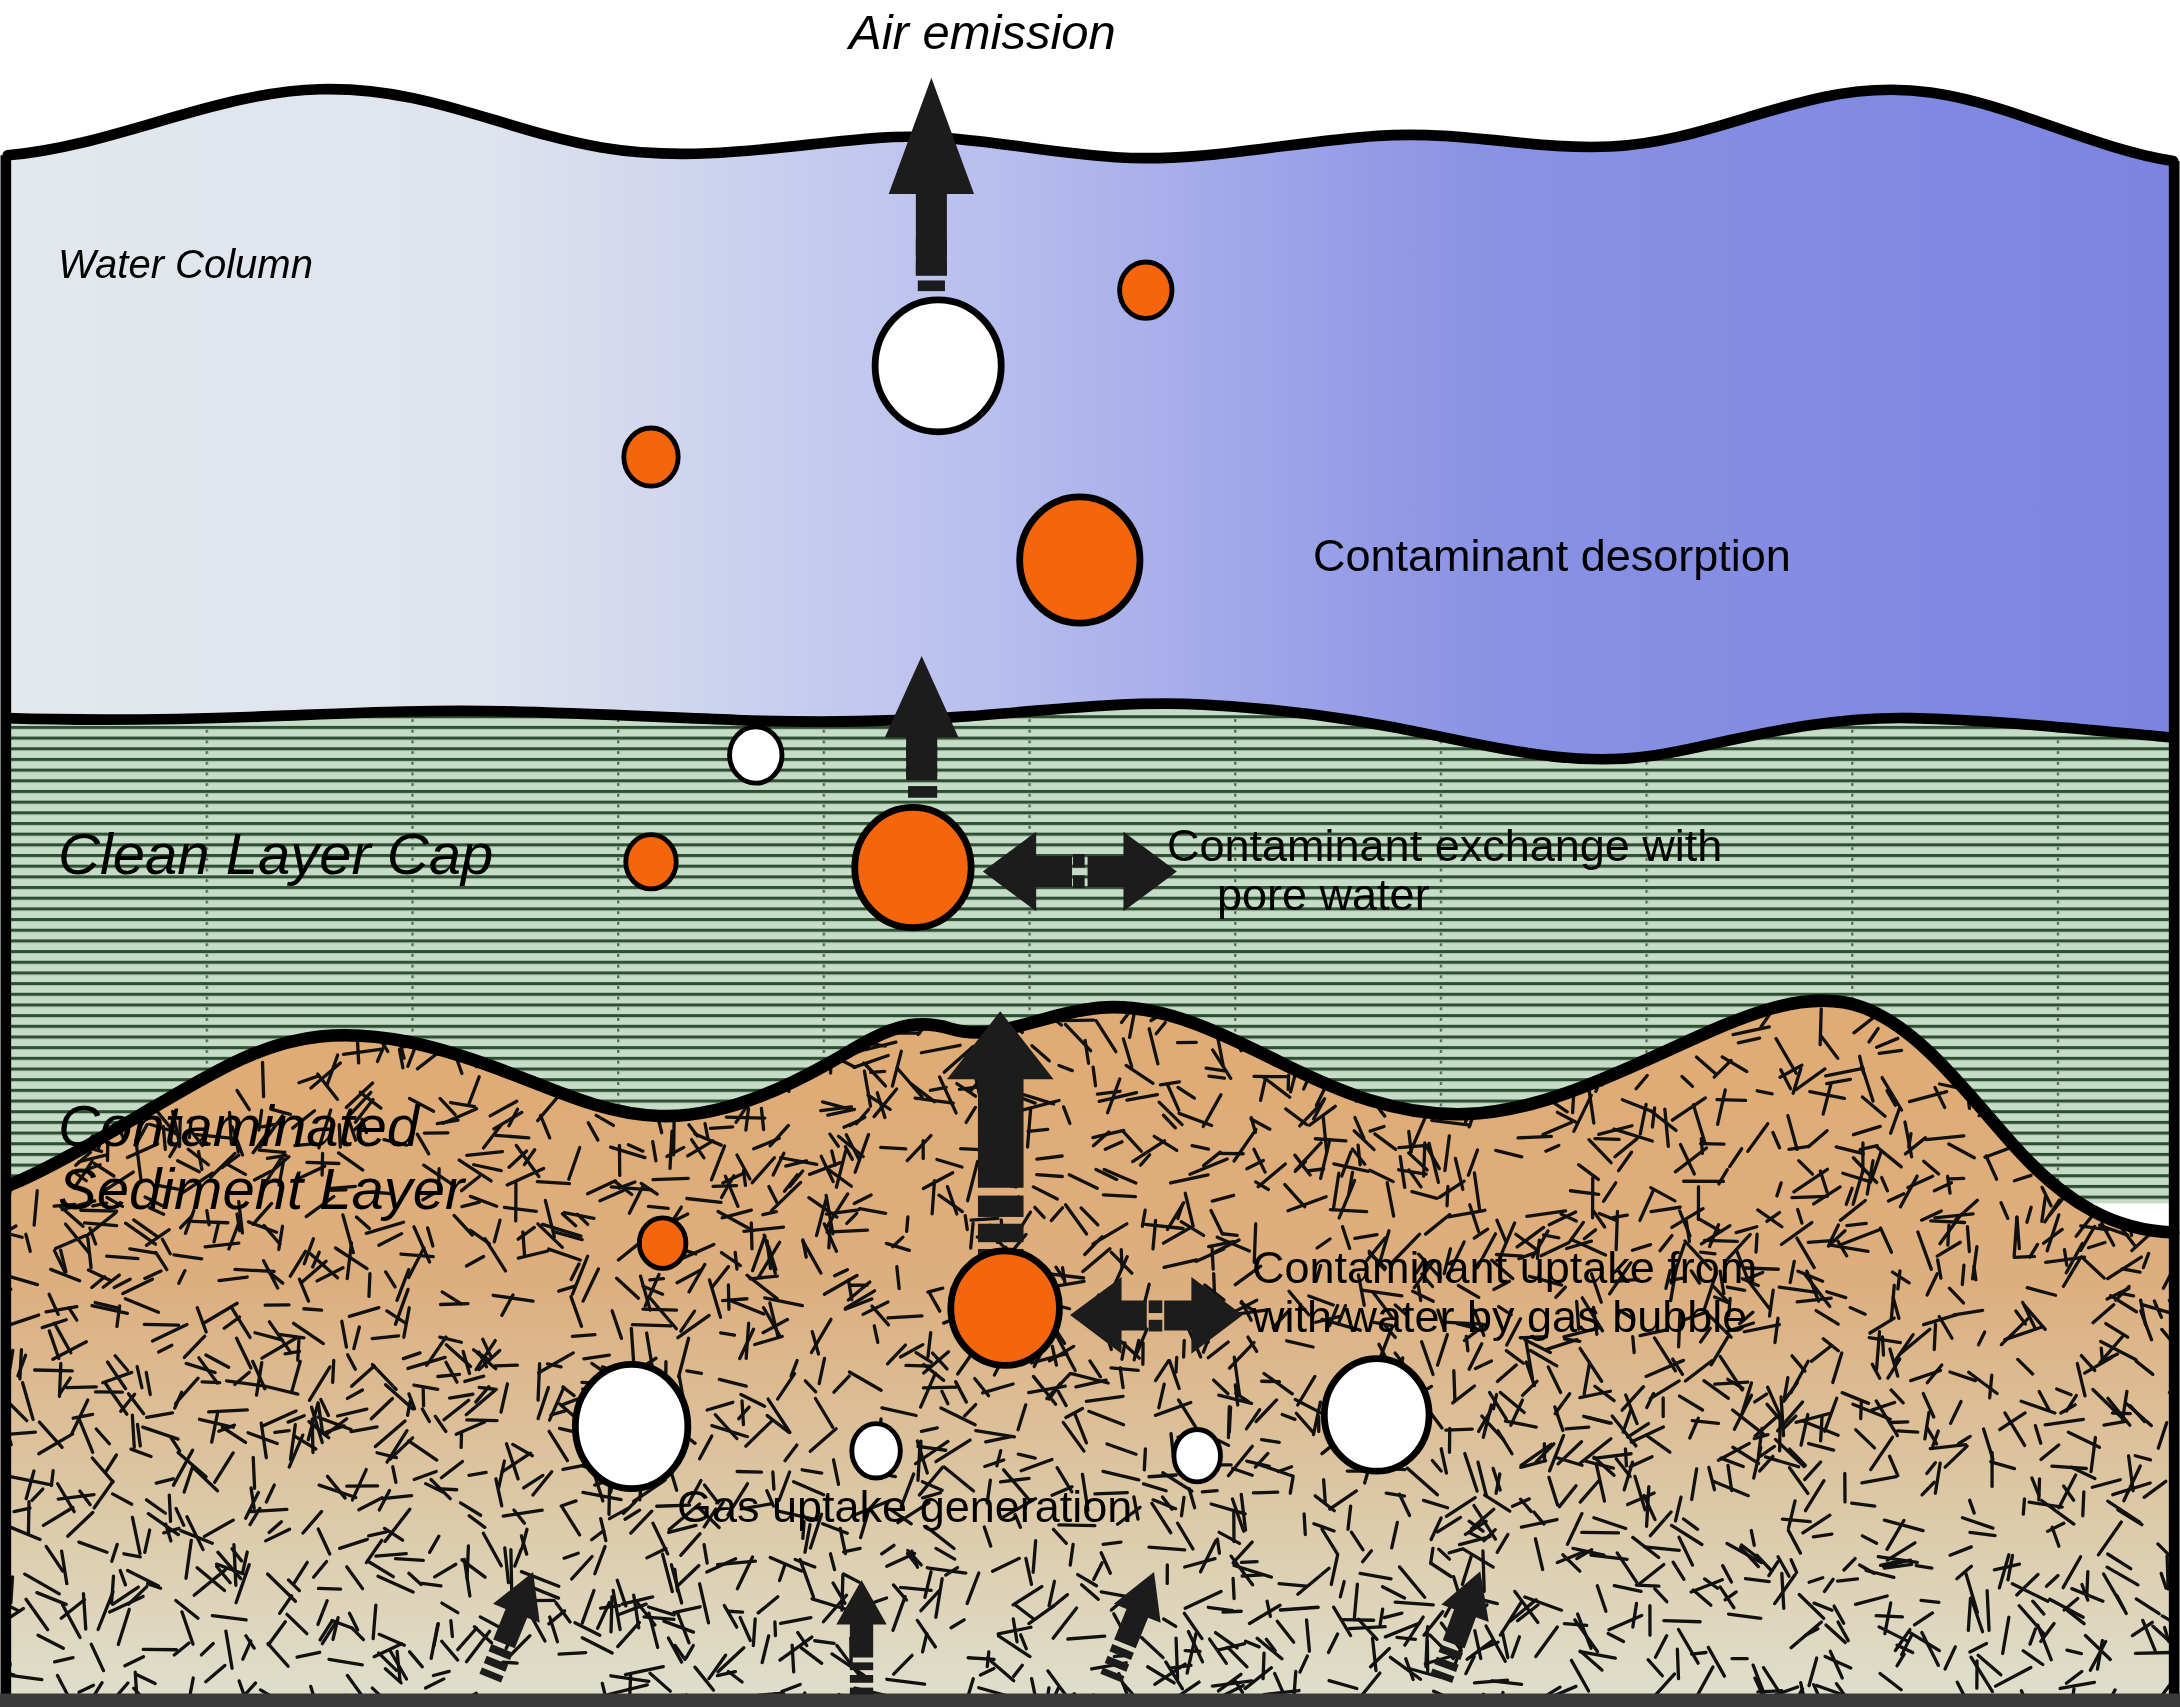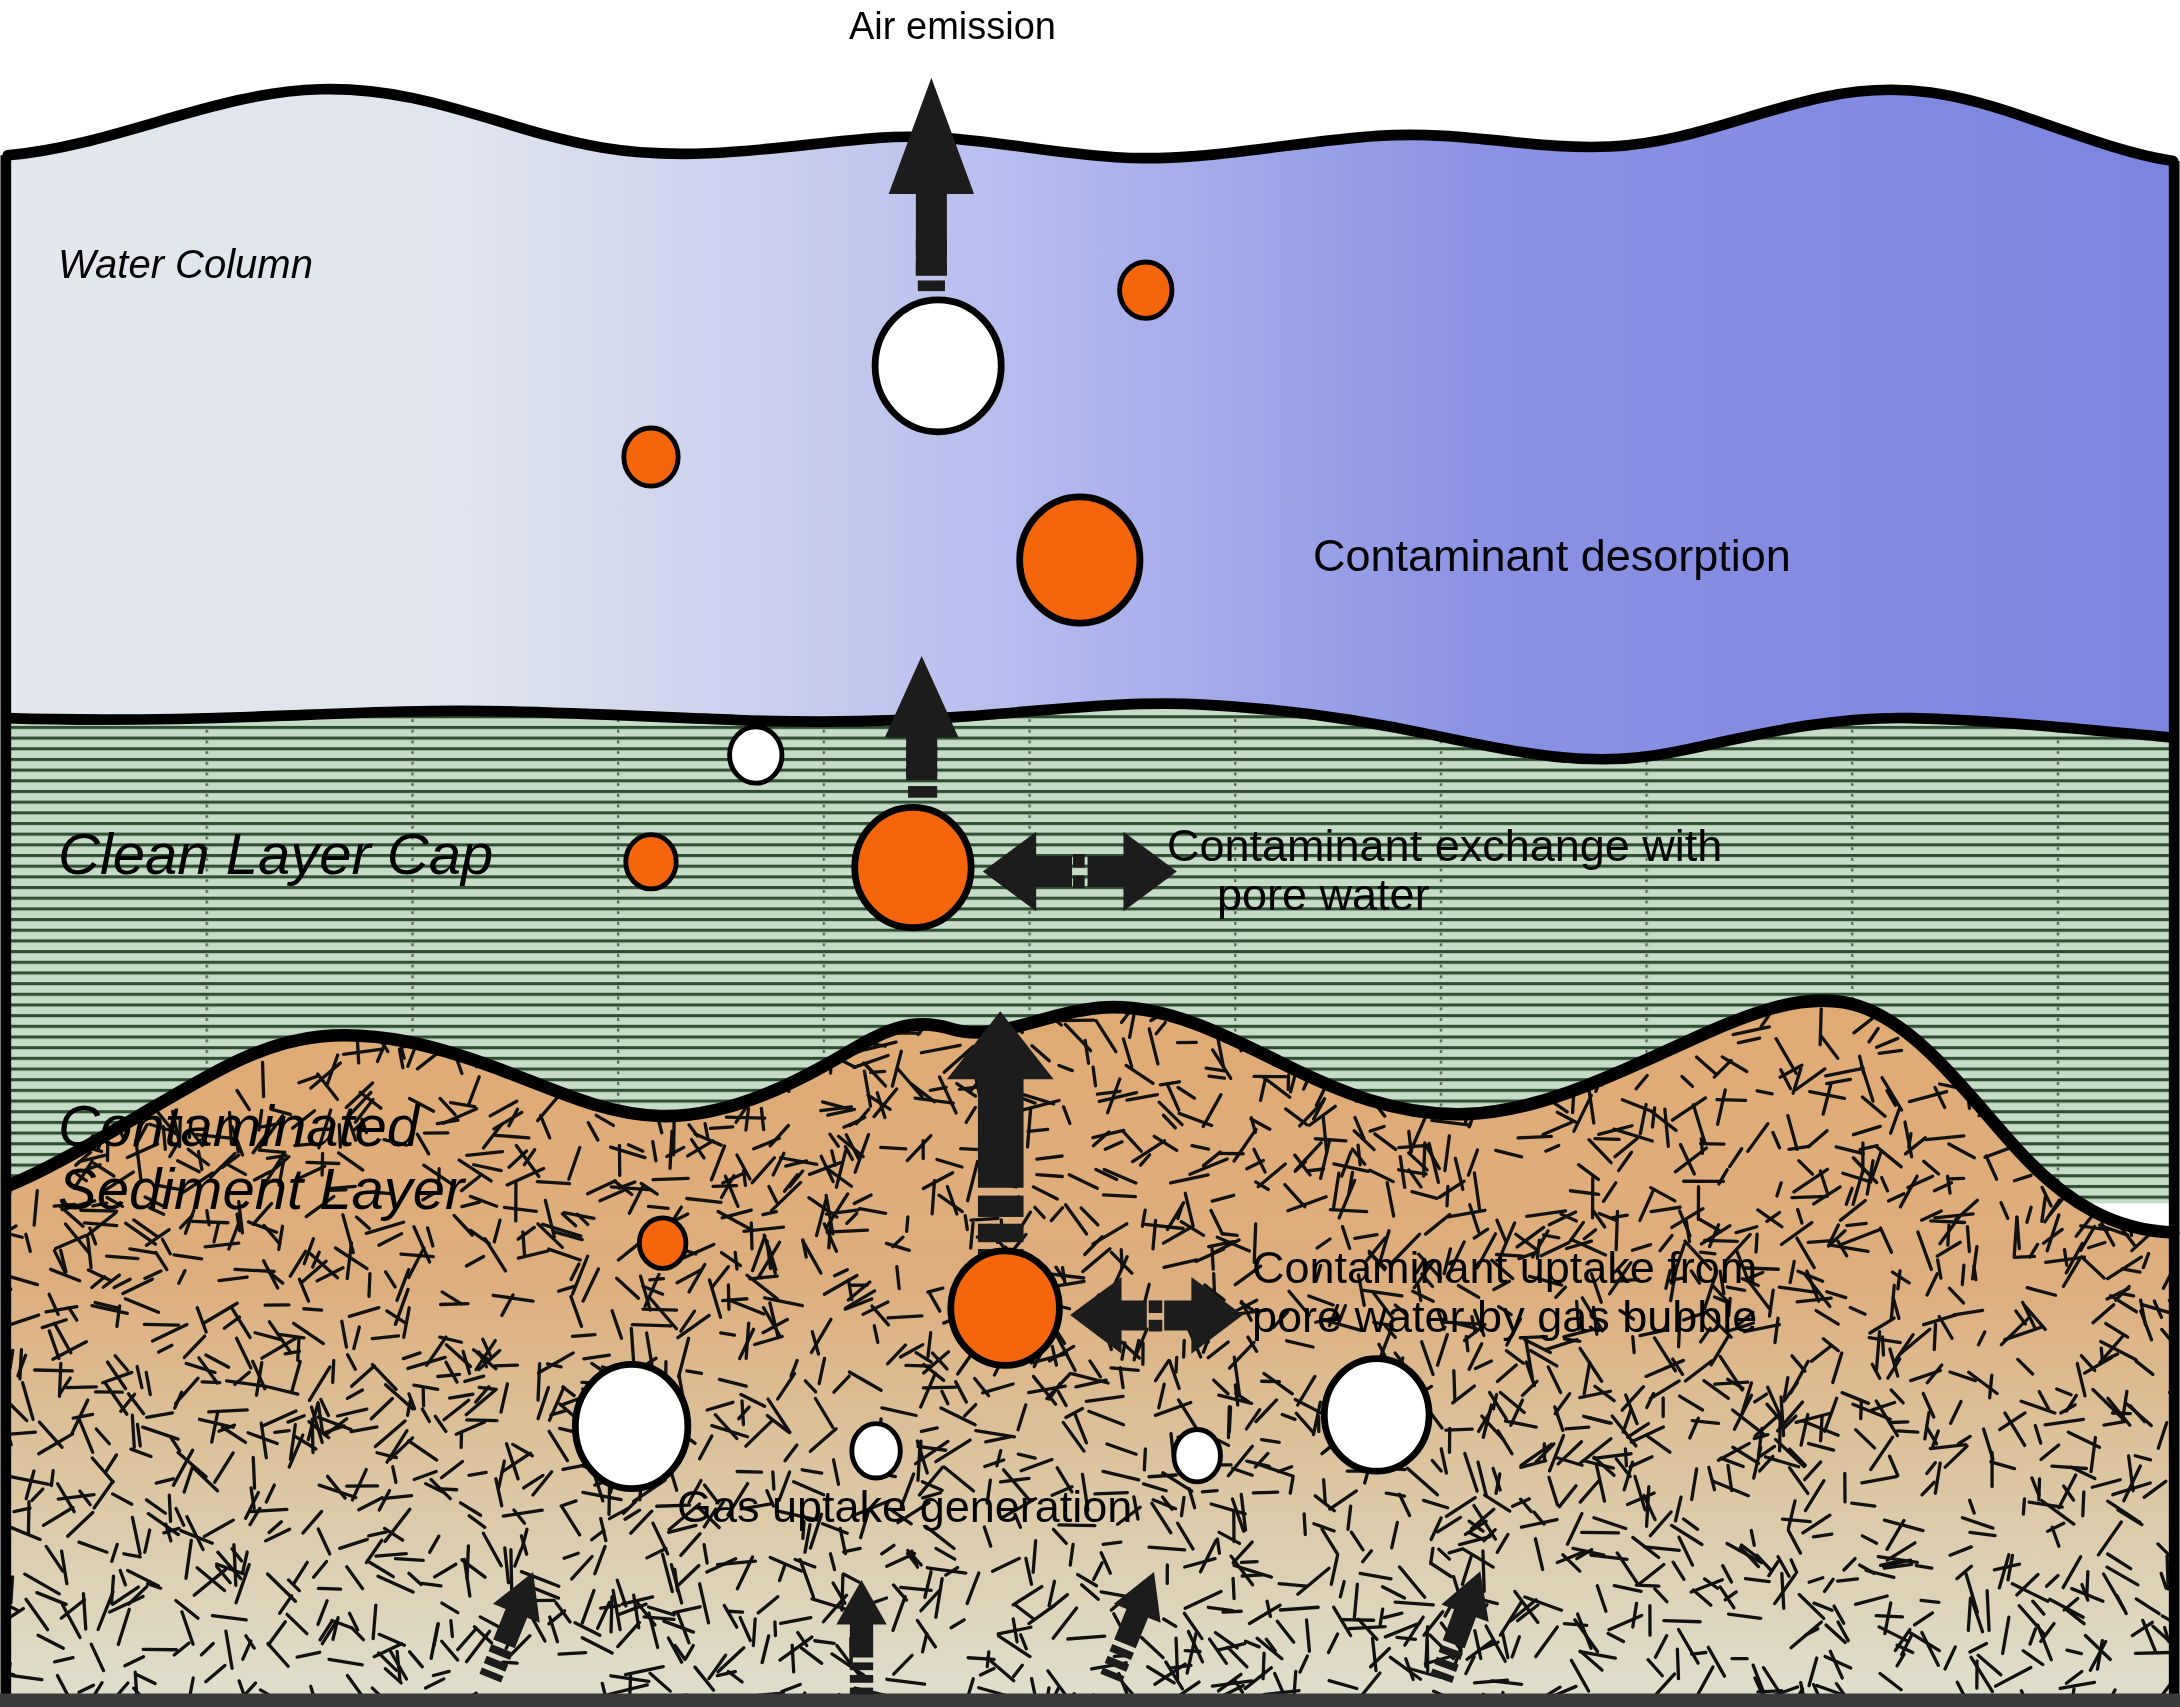--- a/index.html
+++ b/index.html
@@ -8,21 +8,21 @@
     font-family:"Liberation Sans", sans-serif;
     width:2180px; height:1708px;
     position:relative; overflow:hidden;
   }
   #stage{ position:absolute; left:0; top:0; width:2180px; height:1708px; }
   svg#scene{ position:absolute; left:0; top:0; width:2180px; height:1708px; display:block; }
 
   .lbl{ position:absolute; color:#000; white-space:pre; line-height:1.08; }
   .lbl-italic{ font-style:italic; }
 
-  #label-air-emission{ left:849px; top:5.8px; font-size:38px; }
+  #label-air-emission{ left:849px; top:5.8px; font-size:49px;font-style:italic; }
   #label-water-column{ left:58px; top:243px; font-size:40px; }
   #label-contaminant-desorption{ left:1313px; top:532px; font-size:45px; }
   #label-clean-layer-cap{ left:58px; top:823px; font-size:58px;font-style:italic; }
   #label-contaminant-exchange{ left:1167px; top:822px; font-size:45px; }
   #label-contaminant-uptake{ left:1252px; top:1244px; font-size:45px; }
   #label-gas-bubble-generation{ left:677px; top:1483px; font-size:45px; }
 </style>
 </head>
 <body>
 
@@ -2841,18 +2841,18 @@
 Sediment Layer</div>
 
   <div class="lbl" id="label-air-emission">Air emission</div>
 
   <div class="lbl" id="label-contaminant-desorption">Contaminant desorption</div>
 
   <div class="lbl" id="label-contaminant-exchange">Contaminant exchange with
     pore water</div>
 
   <div class="lbl" id="label-contaminant-uptake">Contaminant uptake from
-pore water by gas bubble</div>
+with water by gas bubble</div>
 
   <div class="lbl" id="label-gas-bubble-generation">Gas uptake generation</div>
 
 </div>
 
 
 </body></html>

